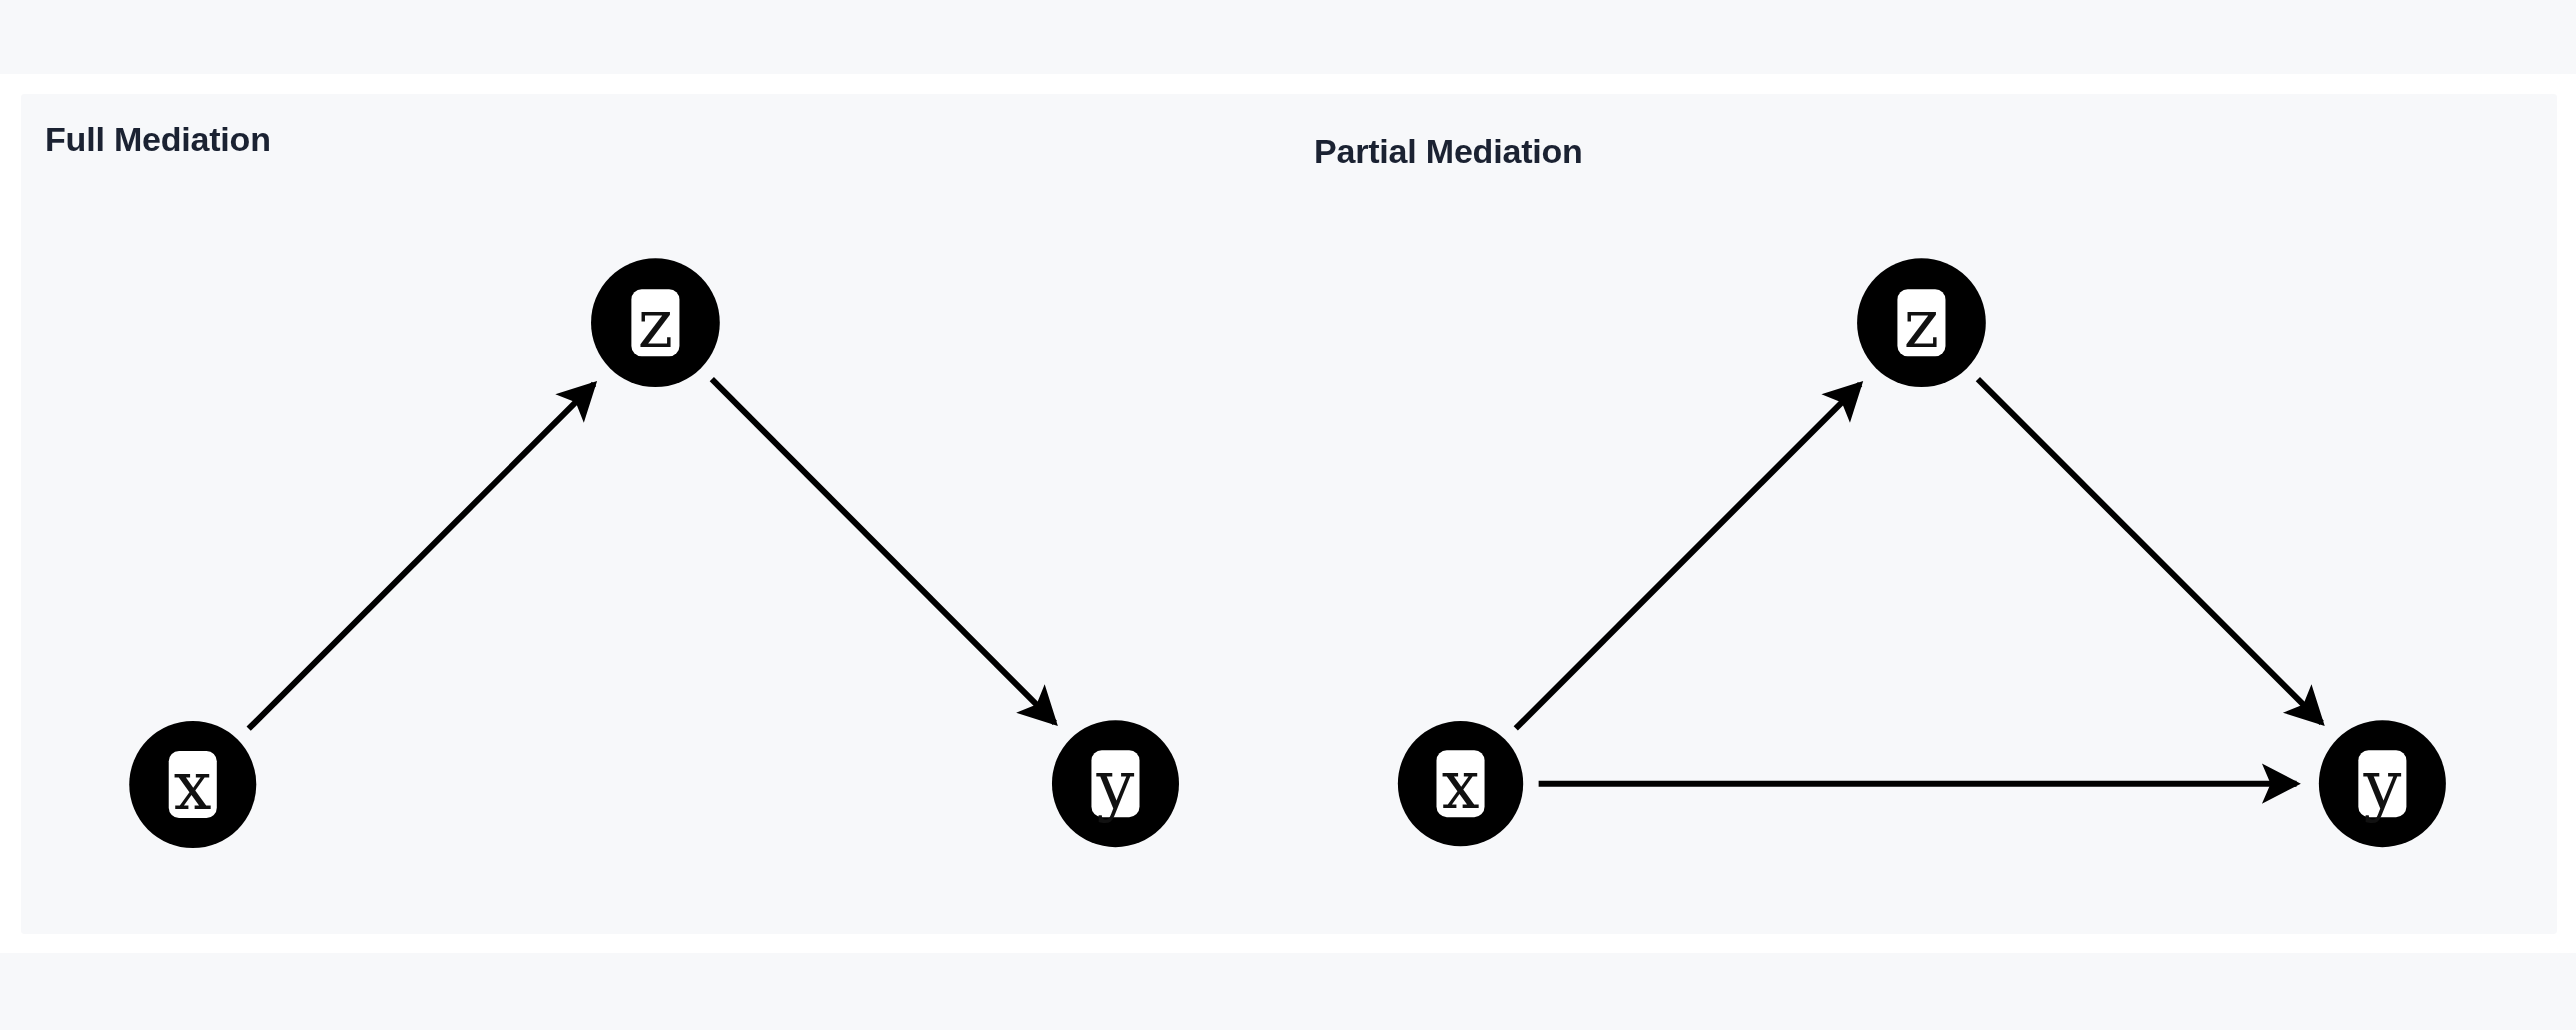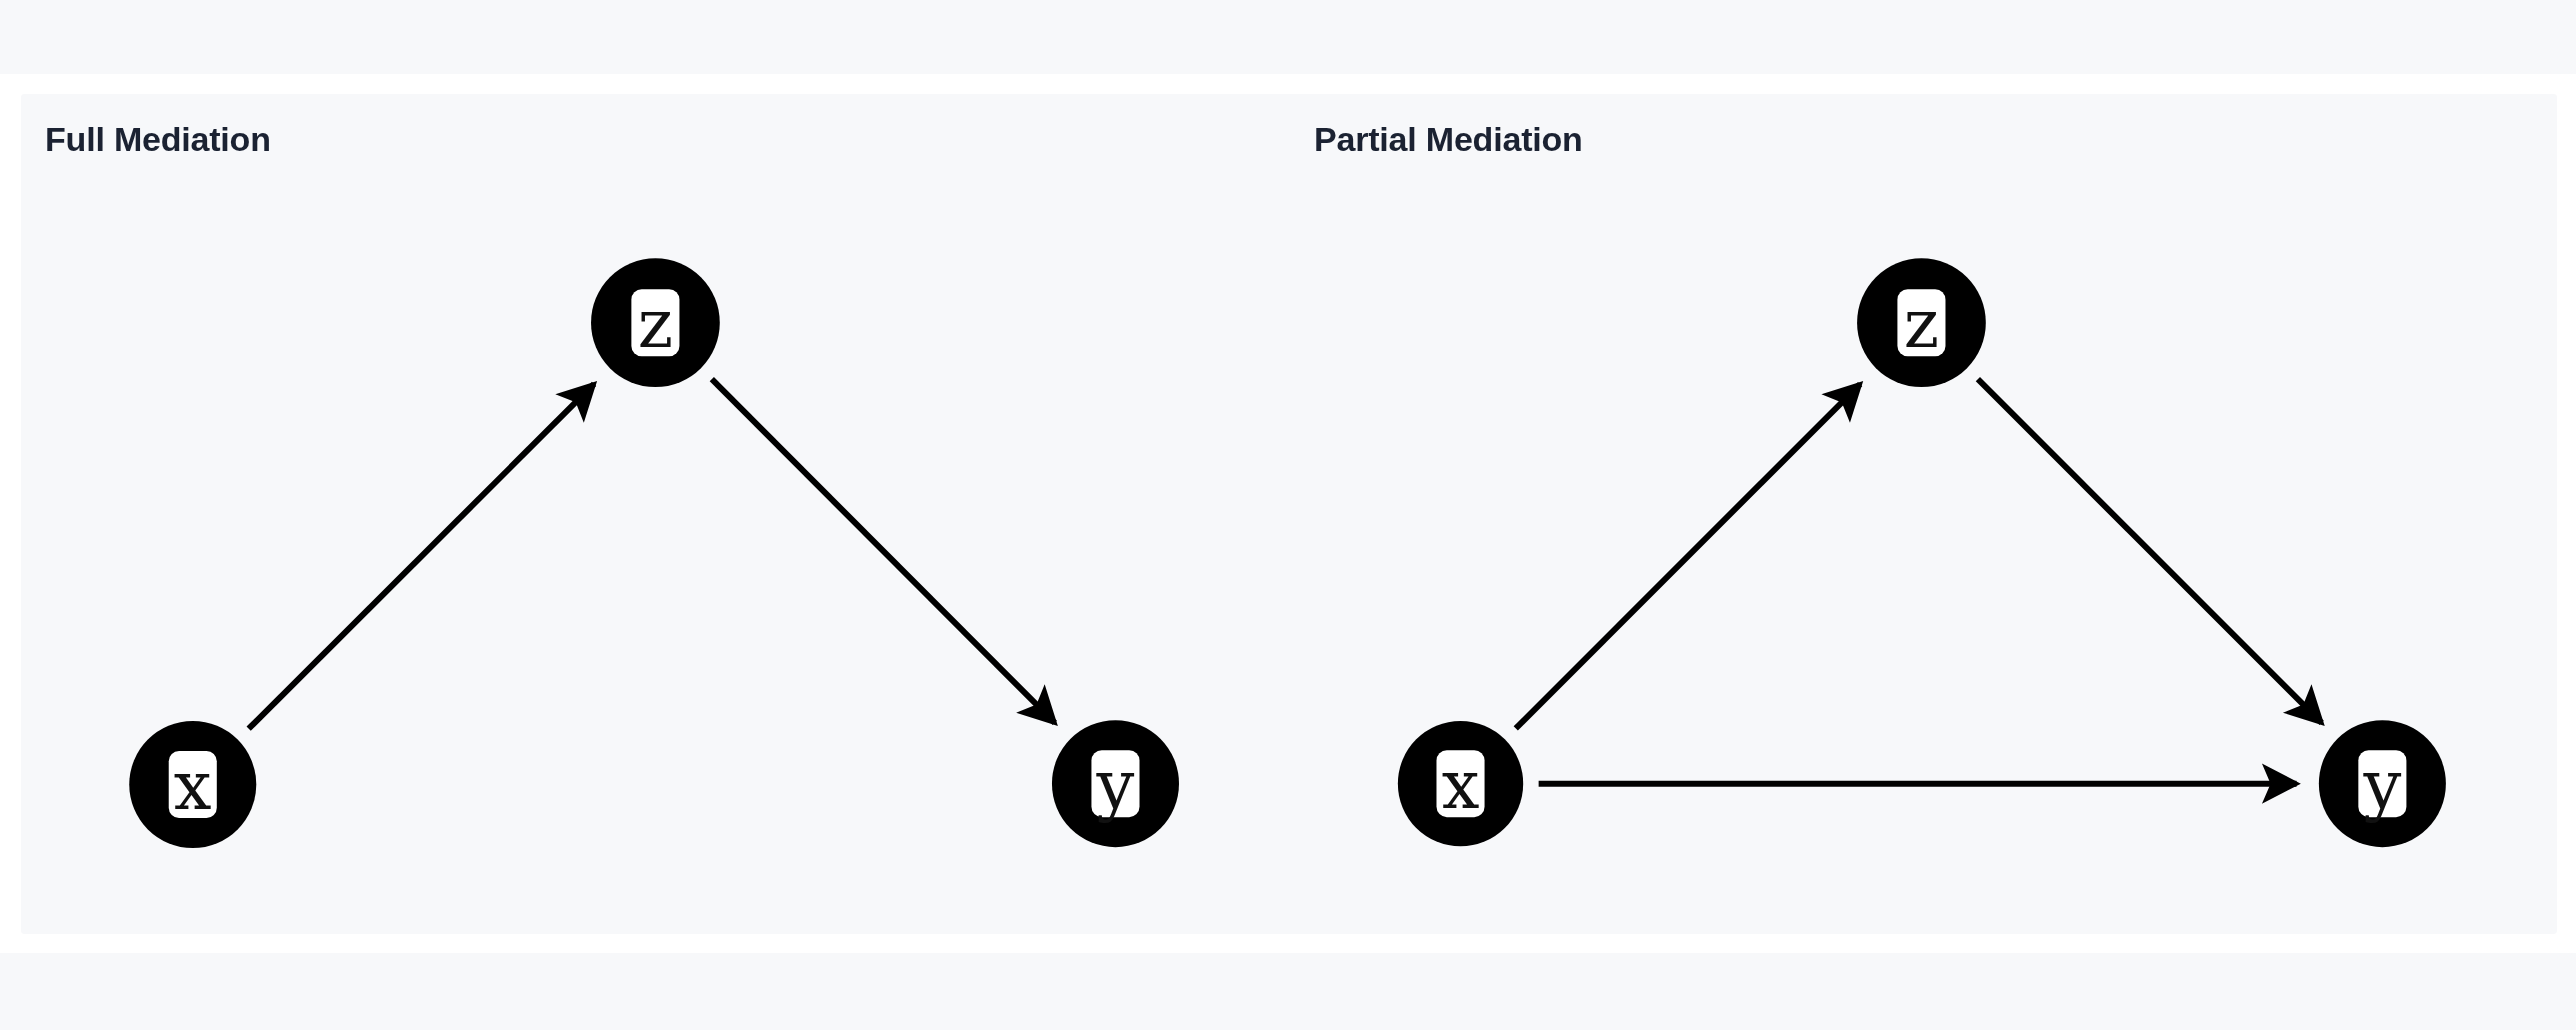--- a/index.html
+++ b/index.html
@@ -45,21 +45,21 @@
     position: absolute;
     font-family: "Liberation Sans", sans-serif;
     font-weight: bold;
     font-size: 34px;
     line-height: 1;
     color: #1b2232;
     letter-spacing: -0.2px;
     white-space: nowrap;
   }
   #title-full    { left: 45px;   top: 122px; }
-  #title-partial { left: 1314px; top: 122px; }
+  #title-partial { left: 1314px; top: 134px; }
 
   #graph-svg {
     position: absolute;
     left: 0;
     top: 0;
     width: 2576px;
     height: 1030px;
   }
 
   .edge-line {

